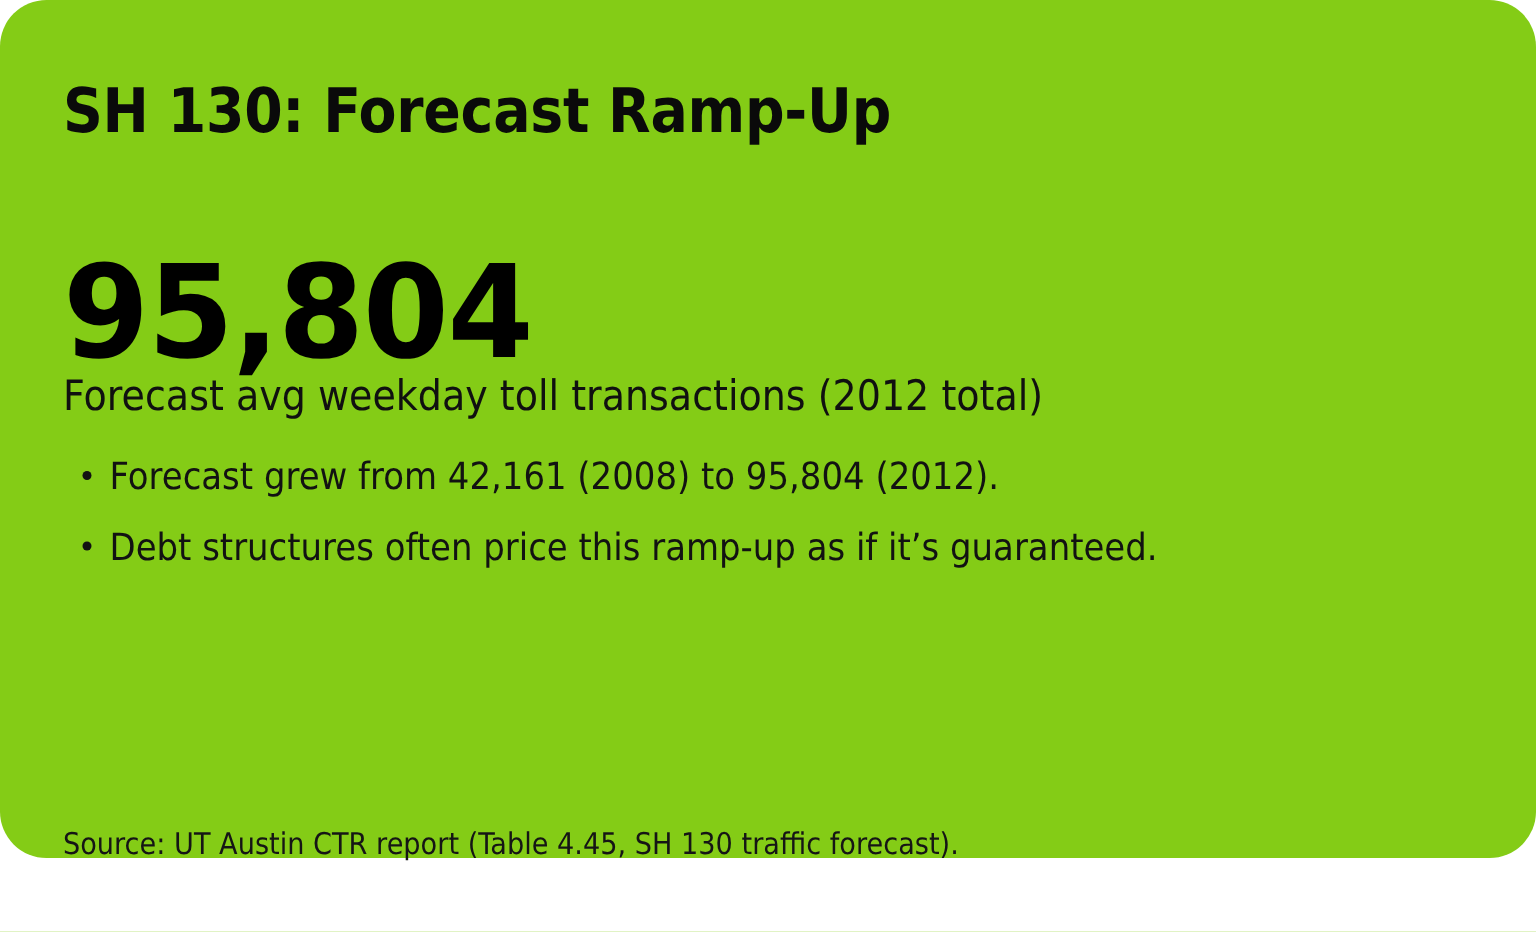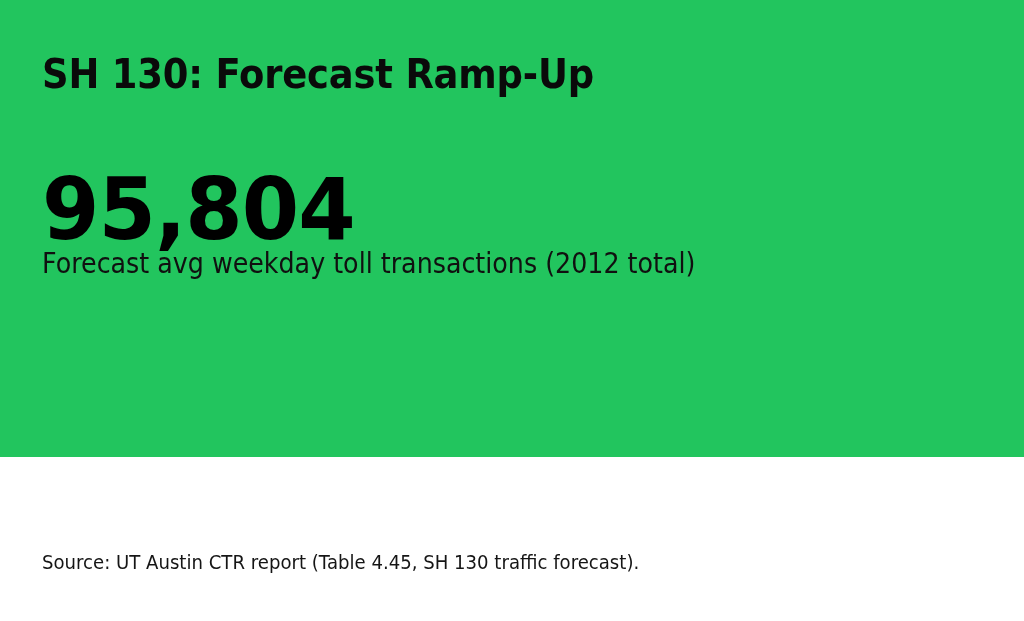--- a/index.html
+++ b/index.html
@@ -12,22 +12,23 @@
     height: 621px;
     overflow: hidden;
     font-family: "DejaVu Sans", "Liberation Sans", sans-serif;
     color: #111111;
     -webkit-font-smoothing: antialiased;
   }
 
   .slide {
     position: relative;
     width: 1024px;
-    height: 457px;
-    background: #22c55e;
+    height: 572px;
+    background: #84cc16;
+    border-radius: 31px;
   }
 
   
   .slide-title {
     position: absolute;
     left: 42px;
     top: 50px;
     font-family: "DejaVu Sans", "Liberation Sans", sans-serif;
     font-size: 41px;
     font-weight: 700;
@@ -124,17 +125,25 @@
 
 <div class="slide">
 
   <div class="slide-title">SH 130: Forecast Ramp-Up</div>
 
   <div class="stat-value">95,804</div>
 
   <div class="stat-caption">Forecast avg weekday toll transactions (2012 total)</div>
 
   <ul class="bullet-list">
+    <li class="bullet-item">
+      <span class="dot"></span>
+      <span class="btext">Forecast grew from 42,161 (2008) to 95,804 (2012).</span>
+    </li>
+    <li class="bullet-item">
+      <span class="dot"></span>
+      <span class="btext">Debt structures often price this ramp-up as if it’s guaranteed.</span>
+    </li>
   </ul>
 
   <div class="source-note">Source: UT Austin CTR report (Table 4.45, SH 130 traffic forecast).</div>
 
 </div>
 
 </body></html>

